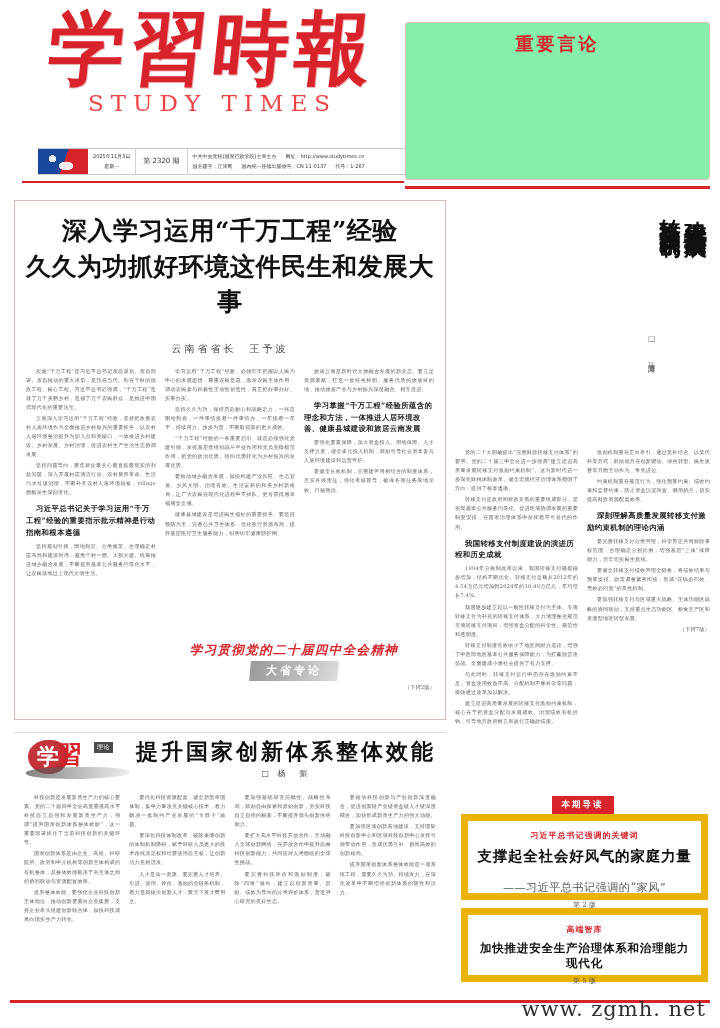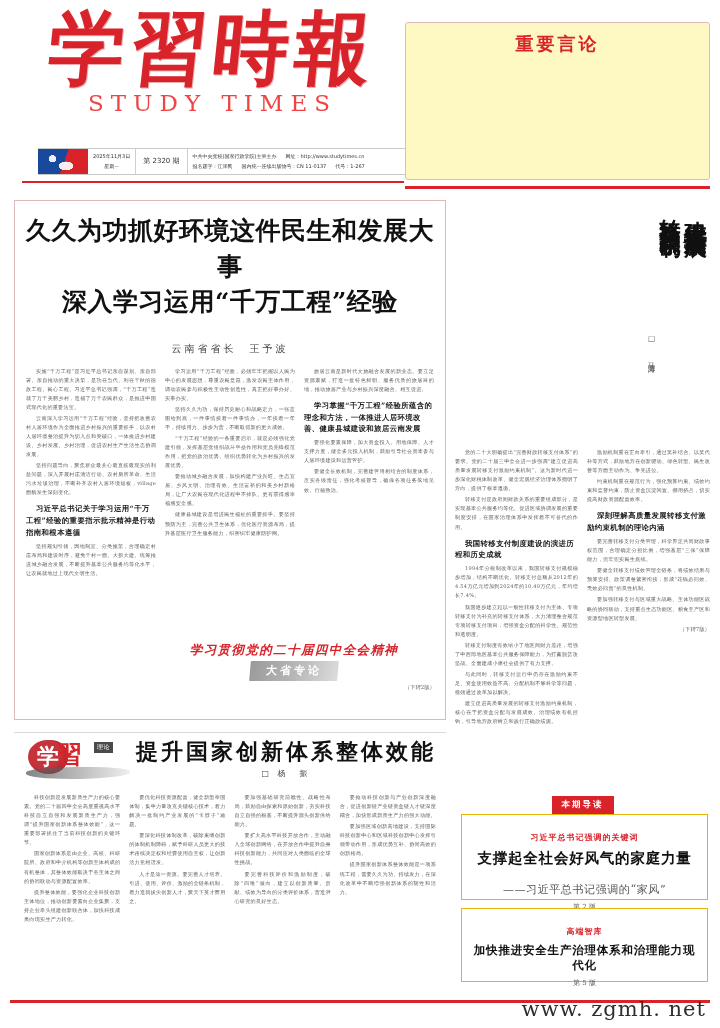--- a/index.html
+++ b/index.html
@@ -54,21 +54,21 @@
   .pub-col.issue { font-size: 7px; justify-content: center; padding: 0 7px; }
   .pub-center { text-align: center; }
   .pub-row { display: flex; gap: 9px; }
   .masthead-rule {
     position: absolute; left: 22px; top: 181px; width: 382px; height: 2.2px; background: #d8232a;
   }
 
   
   .statements {
     position: absolute; right: 10px; top: 22px; width: 305px; height: 158px;
-    border: 1.2px solid #e2b9b9; border-radius: 3px; background: #fef9c3;
+    border: 1.2px solid #e2b9b9; border-radius: 3px; background: #86efac;
     padding: 9px 13px 8px;
   }
   .statements-title {
     text-align: center; color: #d8232a; font-weight: 700; font-size: 18px;
     letter-spacing: 3px; font-family: "DejaVu Serif","Liberation Serif",serif;
     margin-bottom: 6px;
   }
   .statements-body {
     font-family: "DejaVu Serif","Liberation Serif",serif;
     font-size: 8.2px; line-height: 2.02; color: #4a4a4a; text-align: justify;
@@ -203,22 +203,22 @@
   .guide {
     position: absolute; left: 455px; top: 600px; width: 255px; height: 228px;
   }
   .guide-tab {
     position: absolute; left: 50%; transform: translateX(-50%); top: 0;
     background: #d8232a; color: #fff; font-size: 8.5px; font-weight: 700;
     letter-spacing: 2px; padding: 2.5px 10px 3px;
     font-family: "DejaVu Serif","Liberation Serif",serif;
   }
   .guide-card {
-    position: absolute; left: 6px; right: 2px; border: 1px solid #eab308; background: #fff;
-    text-align: center; padding: 17px 8px 8px;
+    position: absolute; left: 6px; right: 2px; border: 7px solid #eab308; background: #fff;
+    text-align: center; padding: 9px 8px 8px;
   }
   .guide-card.one { top: 18px; height: 86px; }
   .guide-card.two { top: 112px; height: 74px; }
   .gc-kicker { color: #d8232a; font-size: 8px; letter-spacing: 1px; font-weight: 700;
     font-family: "DejaVu Serif","Liberation Serif",serif; }
   .gc-title { margin-top: 6px; font-size: 14.5px; font-weight: 700; color: #111;
     letter-spacing: .8px; font-family: "DejaVu Serif","Liberation Serif",serif; }
   .gc-sub { margin-top: 14px; font-size: 11px; color: #555; letter-spacing: .6px;
     font-family: "DejaVu Serif","Liberation Serif",serif; text-align: center; }
   .gc-page { margin-top: 5px; font-size: 7px; color: #555;
@@ -267,22 +267,22 @@
 
     <div class="statements">
       <div class="statements-title">重要言论</div>
     </div>
     <div class="statements-underline"></div>
   </div>
 
   <div class="body-wrap">
 
     <div class="article-main">
+      <div class="hl-main">深入学习运用“千万工程”经验</div>
       <div class="hl-main">久久为功抓好环境这件民生和发展大事</div>
-      <div class="hl-main">深入学习运用“千万工程”经验</div>
       <div class="hl-byline">云南省省长　王予波</div>
 
       <div class="cols3">
         <div class="col">
           <div class="tx">实施“千万工程”是习近平总书记亲自谋划、亲自部署、亲自推动的重大决策，是功在当代、利在千秋的德政工程、民心工程。习近平总书记强调，“千万工程”造就了万千美丽乡村，造福了万千农民群众，是推进中国式现代化的重要法宝。</div>
           <div class="tx">云南深入学习运用“千万工程”经验，坚持把改善农村人居环境作为全面推进乡村振兴的重要抓手，以农村人居环境整治提升为切入点和突破口，一体推进乡村建设、乡村发展、乡村治理，促进农村生产生活生态协调发展。</div>
           <div class="tx">坚持问题导向，聚焦群众最关心最直接最现实的利益问题，深入开展村庄清洁行动、农村厕所革命、生活污水垃圾治理，不断补齐农村人居环境短板，village面貌发生深刻变化。</div>
           <div class="subhd">习近平总书记关于学习运用“千万工程”经验的重要指示批示精神是行动指南和根本遵循</div>
           <div class="tx">坚持规划引领，因地制宜、分类施策，合理确定村庄布局和建设时序，避免千村一面、大拆大建。统筹推进城乡融合发展，不断提升基本公共服务均等化水平，让农民就地过上现代文明生活。</div>
         </div>

